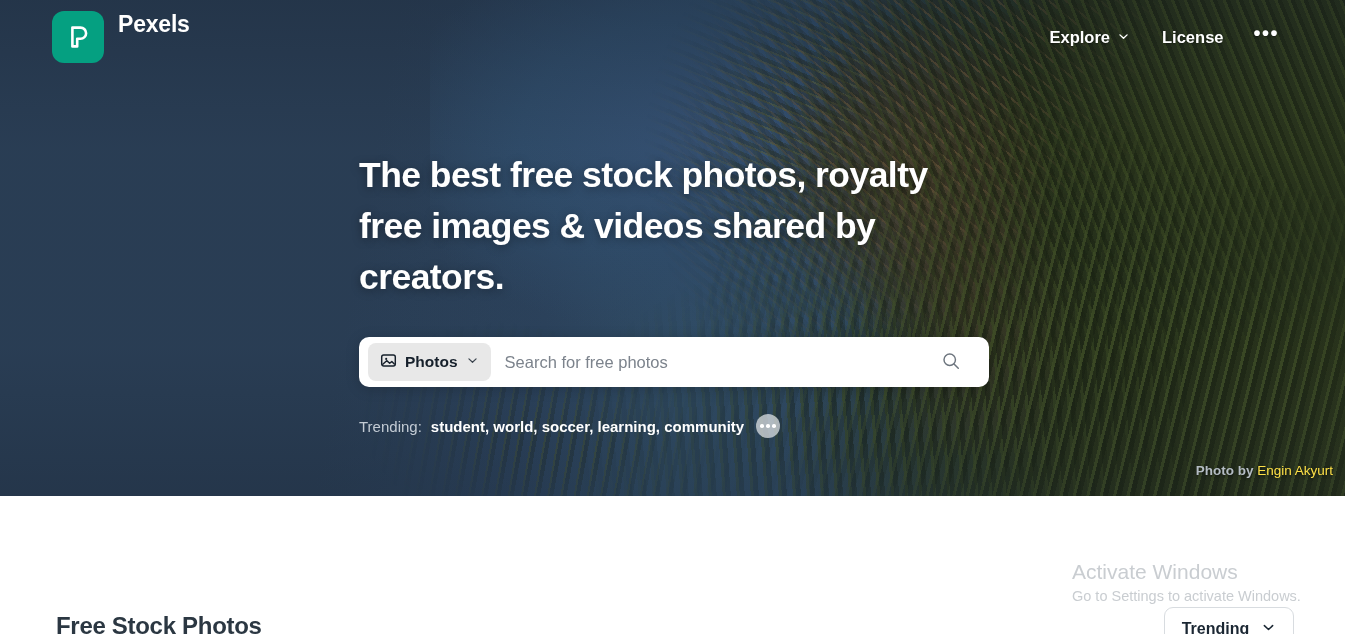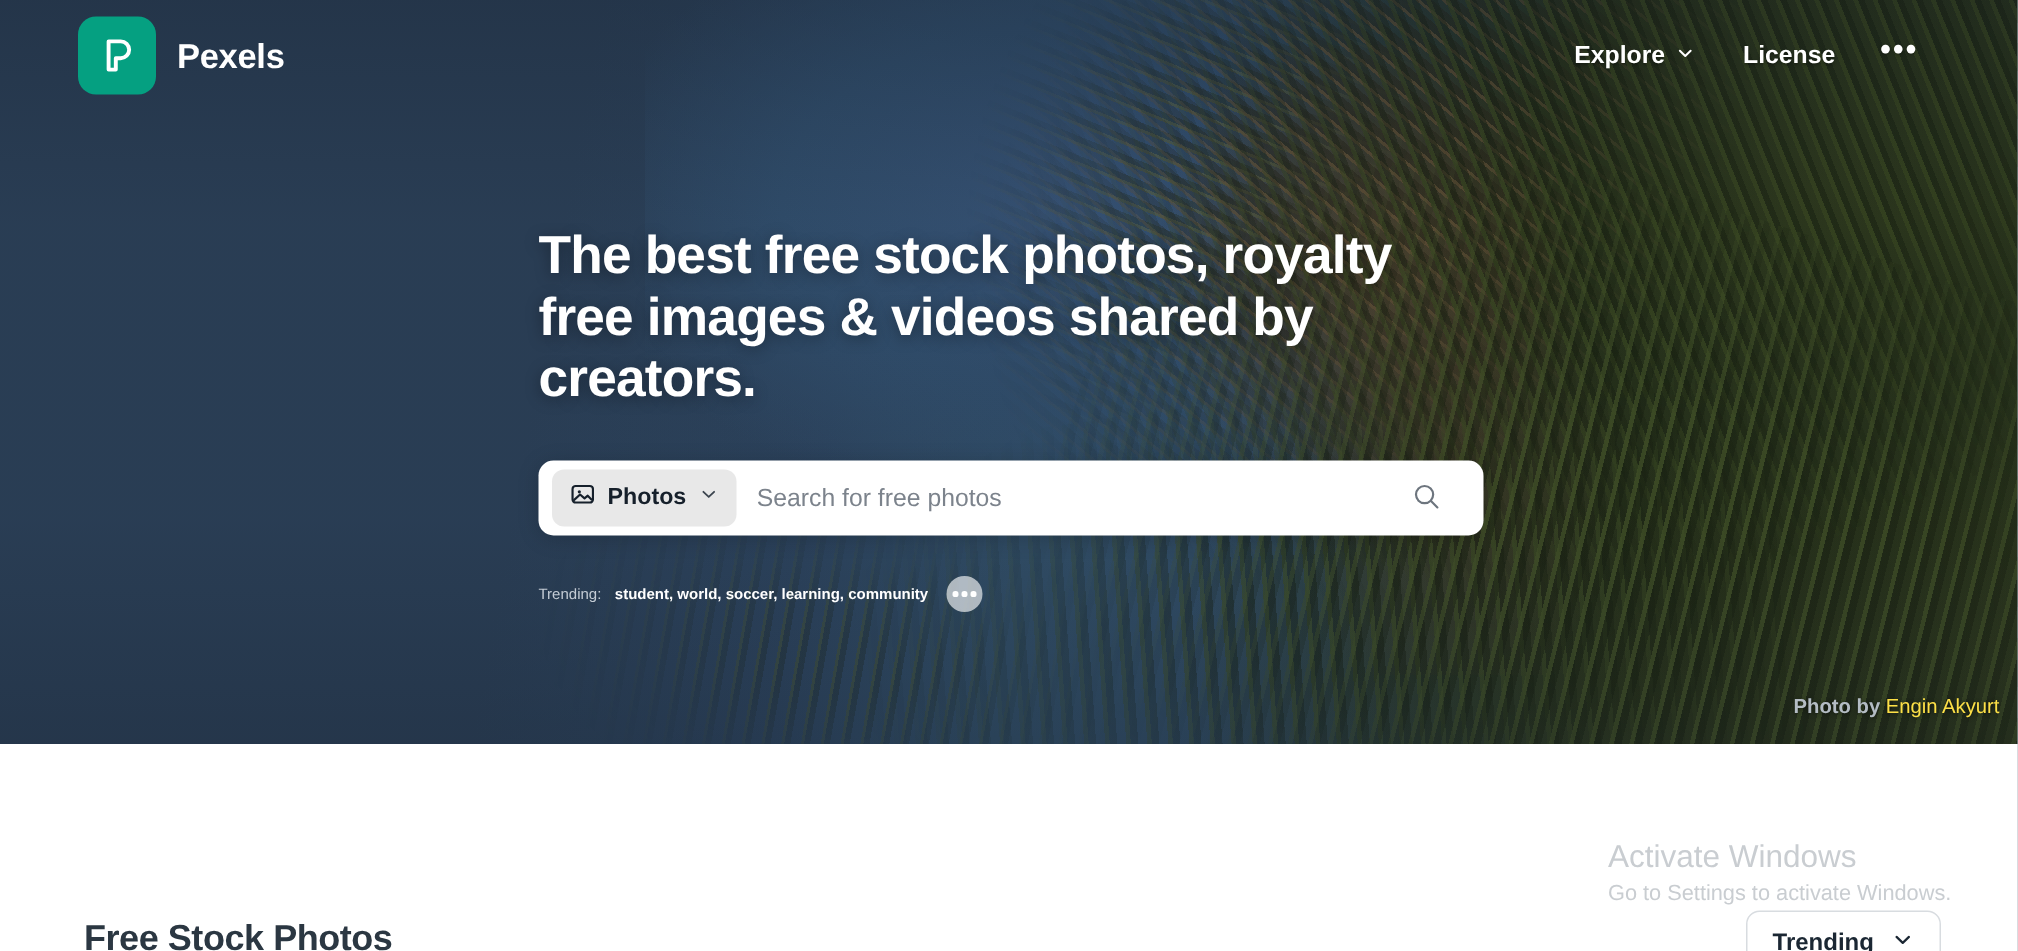--- a/index.html
+++ b/index.html
@@ -136,21 +136,21 @@
     background: linear-gradient(180deg, rgba(18,26,38,0.30) 0%, rgba(18,26,38,0.10) 30%, rgba(18,26,38,0.10) 70%, rgba(18,26,38,0.28) 100%);
   }
 
   
   .topbar {
     position: absolute; left: 0; top: 0; width: 1345px; height: 74px;
     display: flex; align-items: center;
     padding: 0 52px;
     z-index: 30;
   }
-  .brand { display: flex; align-items: center; gap: 14px; cursor: pointer; }
+  .brand { display: flex; align-items: flex-start; gap: 14px; cursor: pointer; }
   .logo-tile {
     width: 52px; height: 52px; border-radius: 12px;
     background: #05a081;
     display: flex; align-items: center; justify-content: center;
   }
   .brand-name {
     color: #ffffff; font-size: 23px; font-weight: 700; letter-spacing: -0.2px;
   }
   .nav-right {
     margin-left: auto; display: flex; align-items: center; gap: 0;
@@ -176,21 +176,21 @@
   }
 
   
   .hero-content {
     position: absolute; left: 359px; top: 150px; width: 700px; z-index: 20;
   }
   .headline {
     color: #ffffff;
     font-size: 35.5px;
     font-weight: 700;
-    line-height: 41px;
+    line-height: 51px;
     letter-spacing: -0.55px;
     width: 620px;
     text-shadow: 0 2px 10px rgba(0,0,0,0.35);
   }
 
   .searchbar {
     margin-top: 34px;
     width: 630px; height: 50px;
     background: #ffffff;
     border-radius: 10px;
@@ -216,21 +216,21 @@
   }
   .search-input::placeholder { color: #7c838c; }
   .search-go {
     width: 38px; height: 38px; border: none; background: transparent;
     display: flex; align-items: center; justify-content: center; cursor: pointer;
   }
 
   .trending-row {
     margin-top: 27px;
     display: flex; align-items: center; gap: 9px;
-    font-size: 10px;
+    font-size: 15px;
   }
   .trending-label { color: #c3cbd4; font-weight: 400; }
   .trending-tags { color: #ffffff; font-weight: 700; }
   .trending-more {
     width: 24px; height: 24px; border-radius: 50%;
     background: rgba(232,235,238,0.70);
     display: flex; align-items: center; justify-content: center;
     gap: 2.5px; cursor: pointer; margin-left: 3px;
   }
   .trending-more i {

